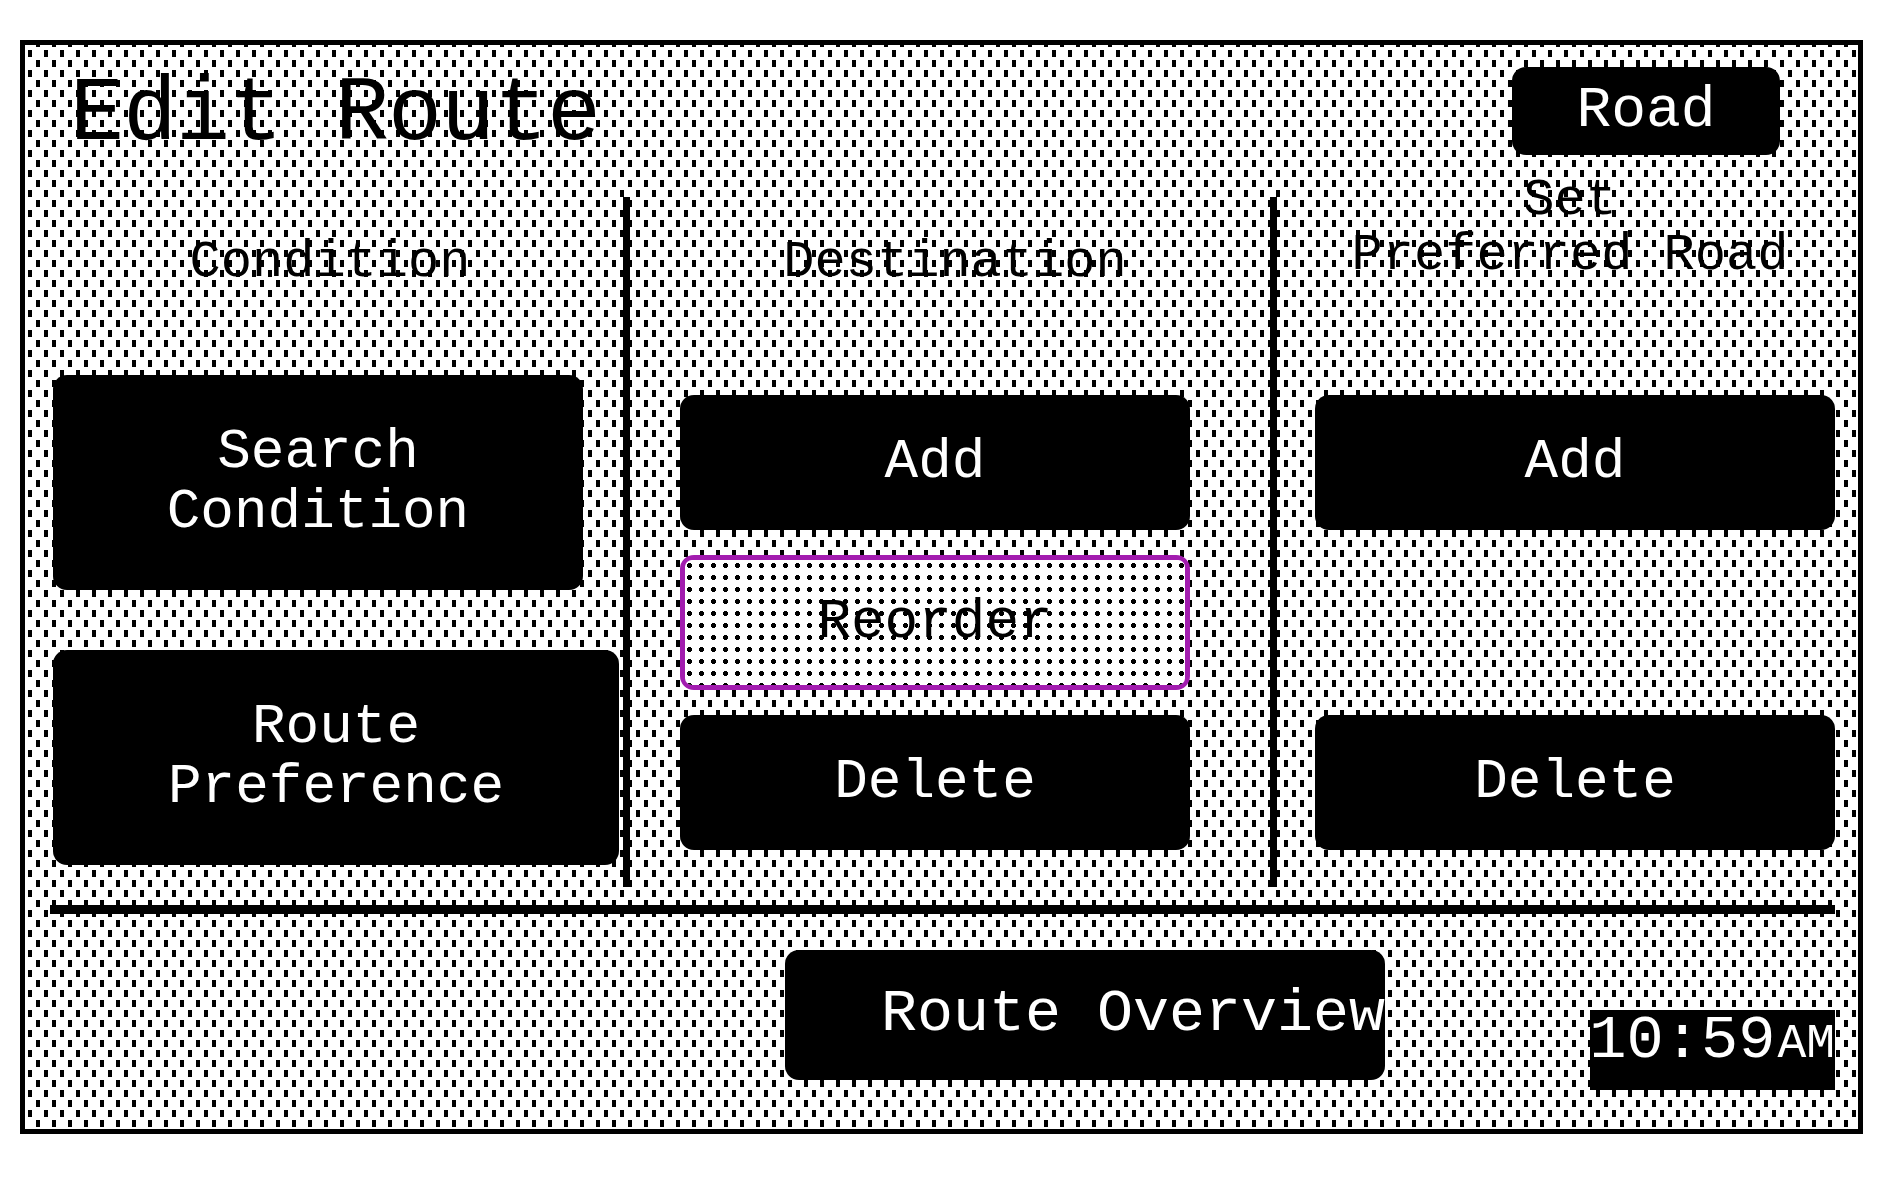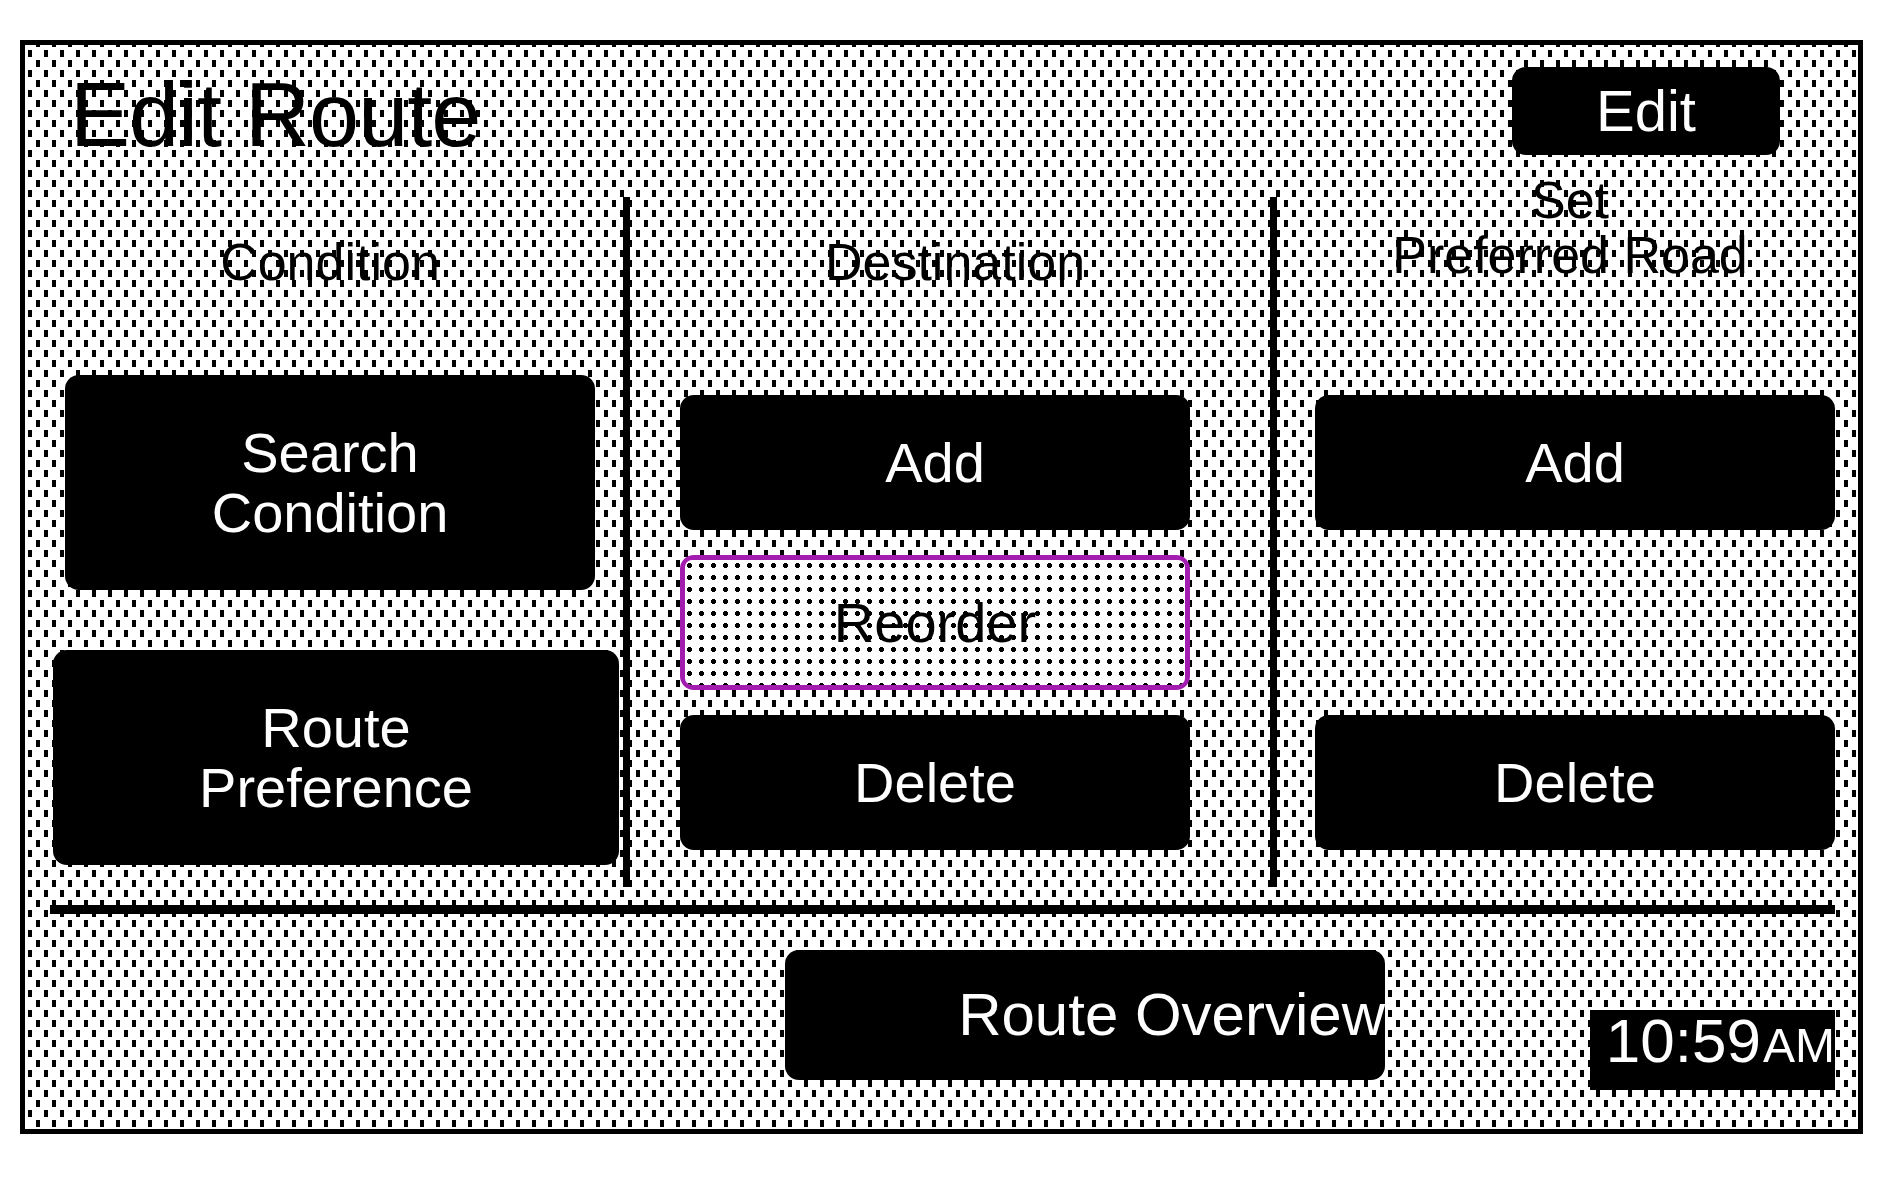--- a/index.html
+++ b/index.html
@@ -18,20 +18,21 @@
   #screen {
     position: absolute;
     left: 20px;
     top: 40px;
     width: 1843px;
     height: 1094px;
     box-sizing: border-box;
     border: 5px solid #000000;
     background-color: #fef9c3;
     overflow: hidden;
+    font-family: Liberation Mono, monospace;
   }
 
   
   #content {
     position: absolute;
     inset: 0;
   }
 
   
   #title {
@@ -114,21 +115,21 @@
     border: none;
   }
   .btn.outline {
     background-color: #ffffff;
     color: #000000;
     border: 5px solid #a21caf;
   }
   .btn.outline .lbl { position: relative; z-index: 2; }
 
   
-  #btn-search-condition { left: 28px; top: 330px; width: 530px; height: 215px; margin-left: 12px; }
+  #btn-search-condition { left: 28px; top: 330px; width: 530px; height: 215px; }
   #btn-route-preference { left: 28px; top: 605px; width: 566px; height: 215px; }
   
   #btn-dest-add     { left: 655px; top: 350px; width: 510px; height: 135px; }
   #btn-dest-reorder { left: 655px; top: 510px; width: 510px; height: 135px; }
   #btn-dest-delete  { left: 655px; top: 670px; width: 510px; height: 135px; }
   
   #btn-road-add     { left: 1290px; top: 350px; width: 520px; height: 135px; }
   #btn-road-modify  { left: 1290px; top: 510px; width: 520px; height: 135px; }
   #btn-road-delete  { left: 1290px; top: 670px; width: 520px; height: 135px; }
 
@@ -176,21 +177,21 @@
     </defs>
     <rect x="0" y="0" width="1843" height="1094" fill="#ffffff"></rect>
     <rect x="5" y="5" width="1833" height="1084" fill="url(#coarseDash)"></rect>
   </svg>
 
   <div id="content">
 
     <div id="title">Edit Route</div>
 
     <div id="back-btn" class="btn solid">
-      <span class="lbl">Edit</span>
+      <span class="lbl">Road</span>
     </div>
 
     <div id="hdr-condition" class="col-header">Condition</div>
     <div id="hdr-preferred" class="col-header">Set
 Preferred Road</div>
     <div id="hdr-destination" class="col-header">Destination</div>
 
     <div id="vdiv-1" class="vdiv"></div>
     <div id="vdiv-2" class="vdiv"></div>
     <div id="hdiv"></div>

